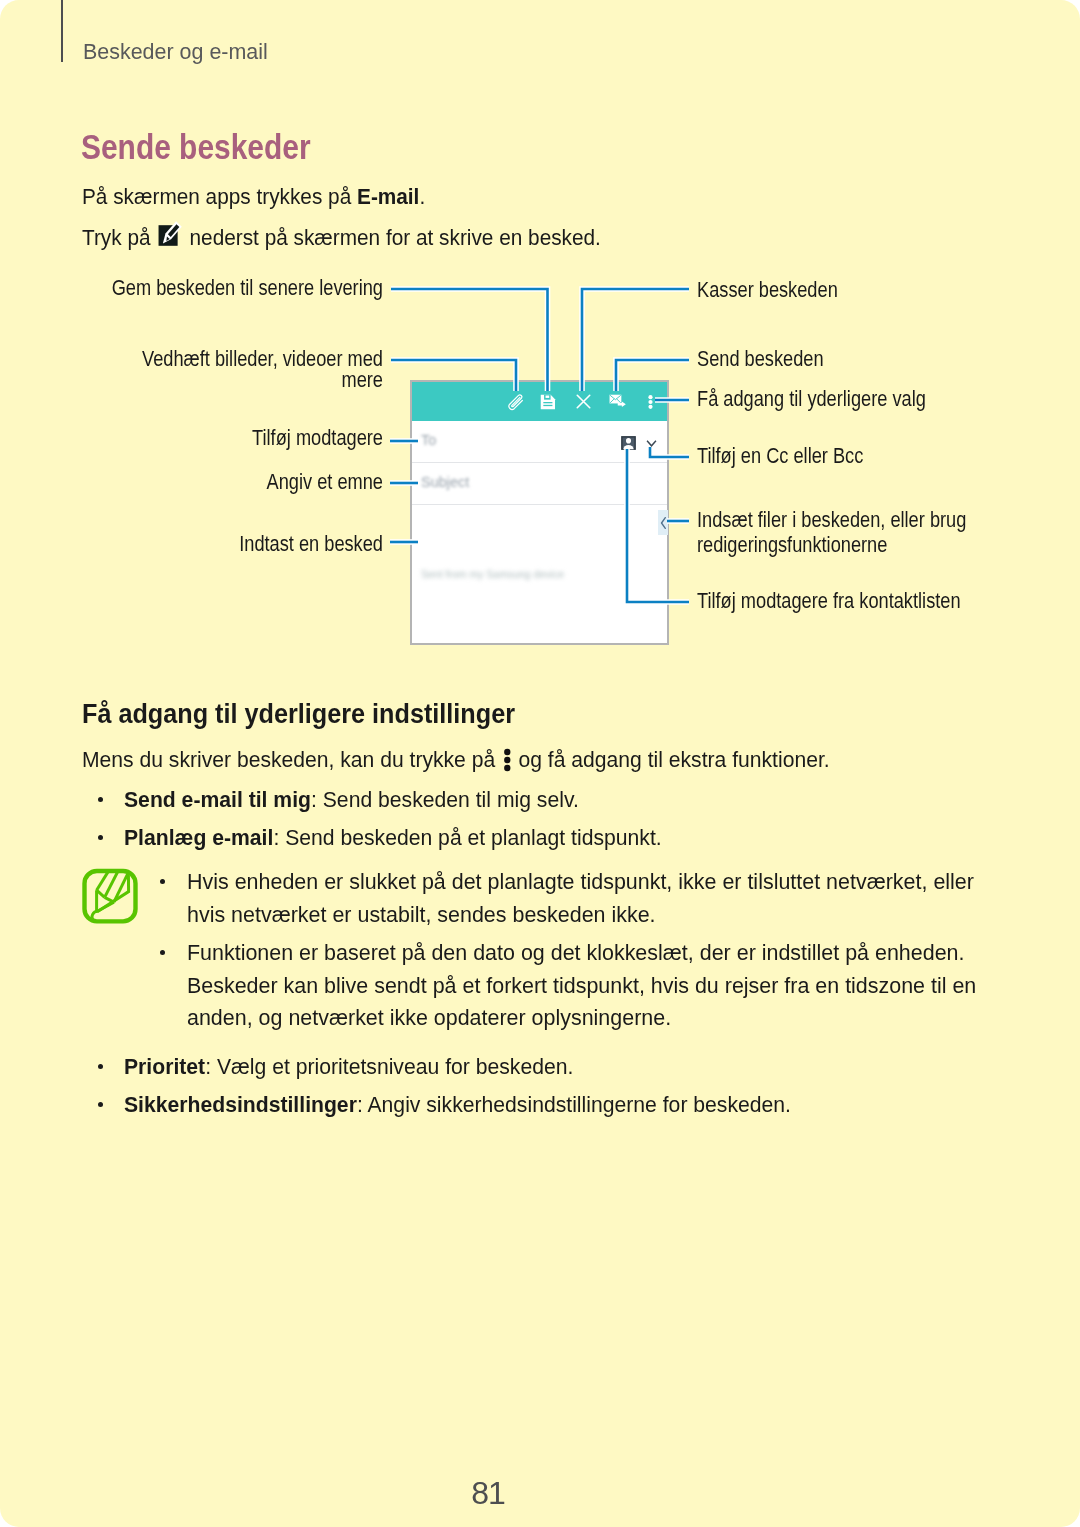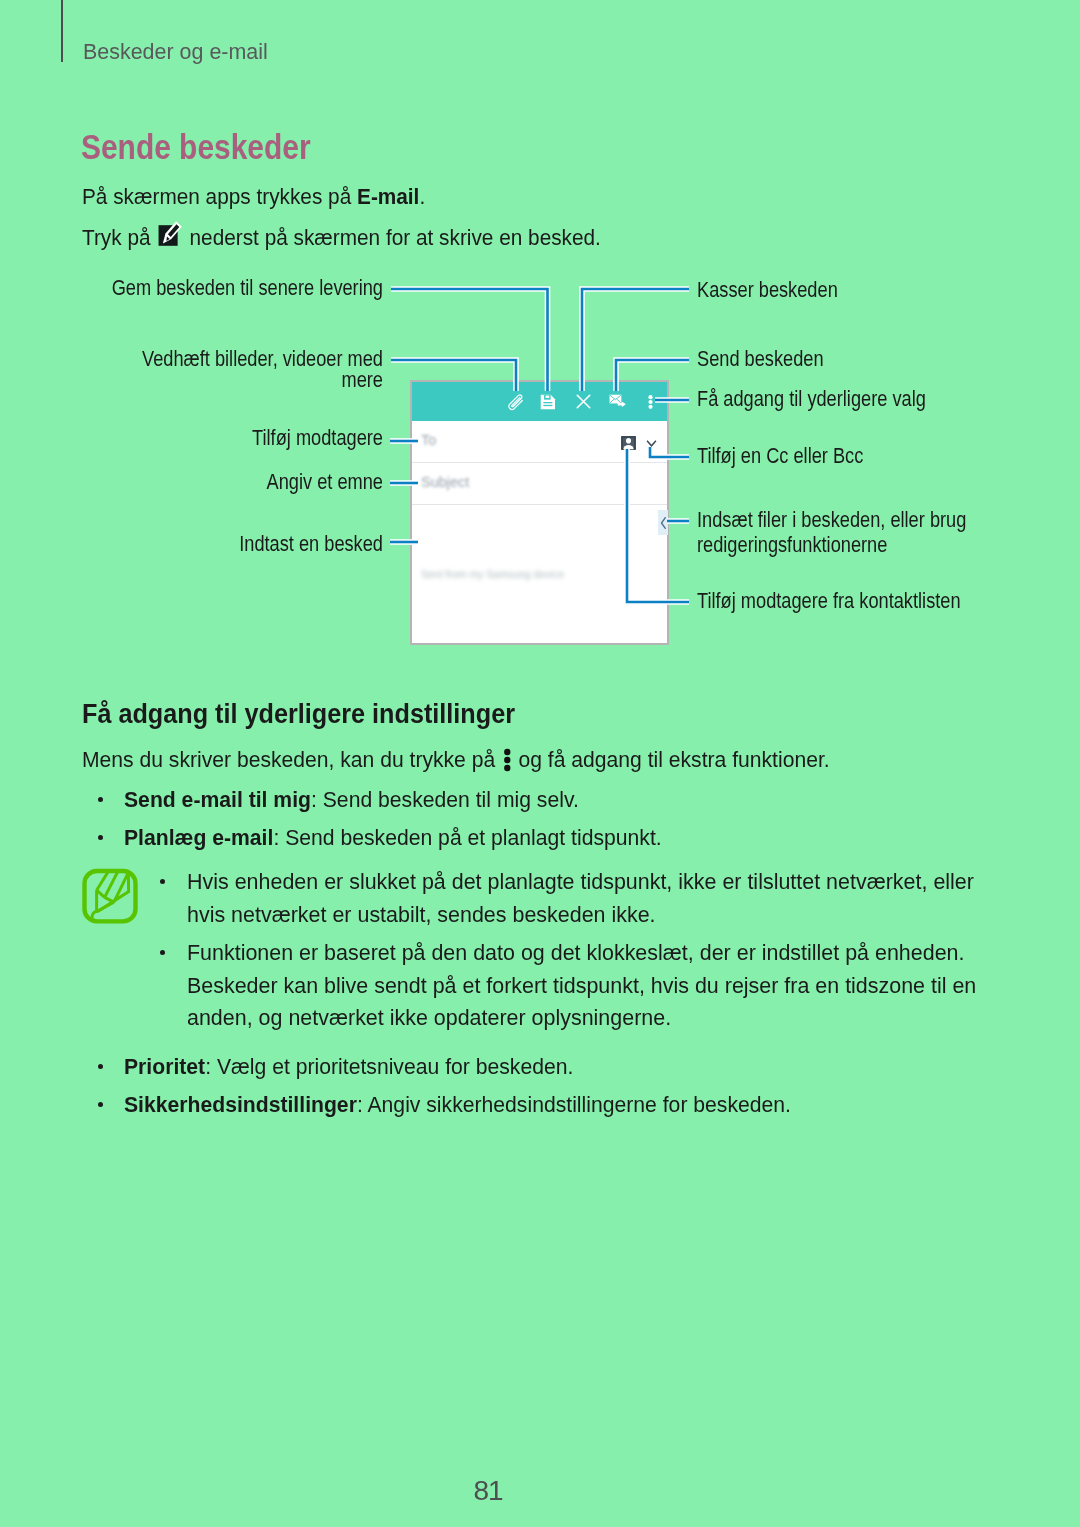--- a/index.html
+++ b/index.html
@@ -1,19 +1,19 @@
 <!DOCTYPE html>
 <html><head>
 <meta charset="utf-8">
 <style>
   html,body{margin:0;padding:0;}
   body{width:1080px;height:1527px;background:#ffffff;
        font-family:"Liberation Sans","DejaVu Sans",sans-serif;
        color:#231f20;-webkit-font-smoothing:antialiased;text-rendering:optimizeLegibility;}
-  .page{position:relative;width:1080px;height:1527px;overflow:hidden;background:#86efac;opacity:.999;}
+  .page{position:relative;width:1080px;height:1527px;overflow:hidden;background:#fef9c3;opacity:.999;border-radius:19px;}
 
   
   .hdr-rule{position:absolute;left:61px;top:0;width:1.7px;height:62px;background:#4d4e50;}
   .hdr-text{position:absolute;left:83px;top:41px;font-size:22px;color:#58595b;
             line-height:1;transform-origin:0 0;transform:scaleX(.975);}
 
   
   .h1{position:absolute;left:81px;top:129px;font-size:35px;font-weight:bold;
       color:#a8607e;line-height:1;transform-origin:0 0;transform:scaleX(.855);}
 
@@ -32,21 +32,21 @@
   
   .bul{position:absolute;font-size:22px;line-height:38px;color:#1a1a1a;
        transform-origin:0 0;transform:scaleX(.962);}
   .bul.note{line-height:32.6px;transform:scaleX(.975);}
   .bdot{position:absolute;width:5px;height:5px;border-radius:50%;background:#1a1a1a;}
 
   
   .note-icon{position:absolute;left:81px;top:868px;}
 
   
-  .pgnum{position:absolute;width:976px;top:1477px;text-align:center;font-size:28px;color:#4d4e50;line-height:1;letter-spacing:-1px;}
+  .pgnum{position:absolute;width:976px;top:1477px;text-align:center;font-size:32px;color:#4d4e50;line-height:1;letter-spacing:-1px;}
 
   
   .fig{position:absolute;left:0;top:0;width:1080px;height:1527px;}
   .clab{position:absolute;font-size:22px;color:#1a1a1a;line-height:25px;white-space:nowrap;
         transform-origin:0 0;transform:scaleX(.828);}
   .clab.r{transform-origin:100% 0;text-align:right;}
 
   
   .mock{position:absolute;z-index:1;left:410px;top:380px;width:259px;height:265px;
         border:2px solid #b4b4b4;outline:0;background:#fff;box-sizing:border-box;}

